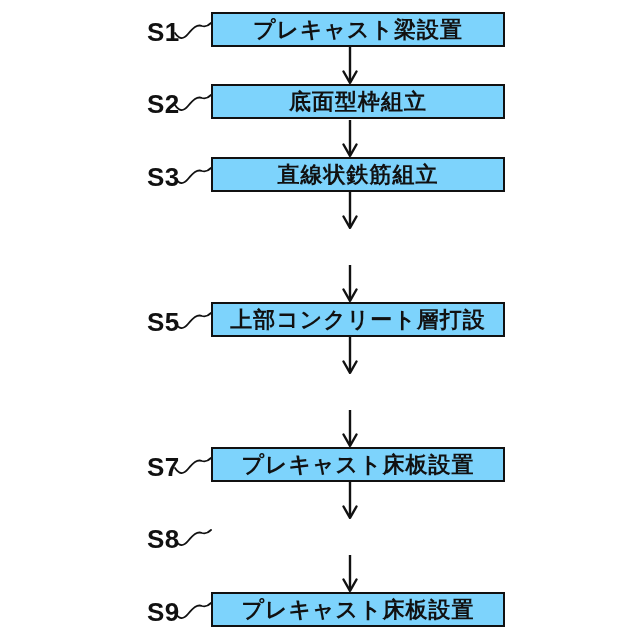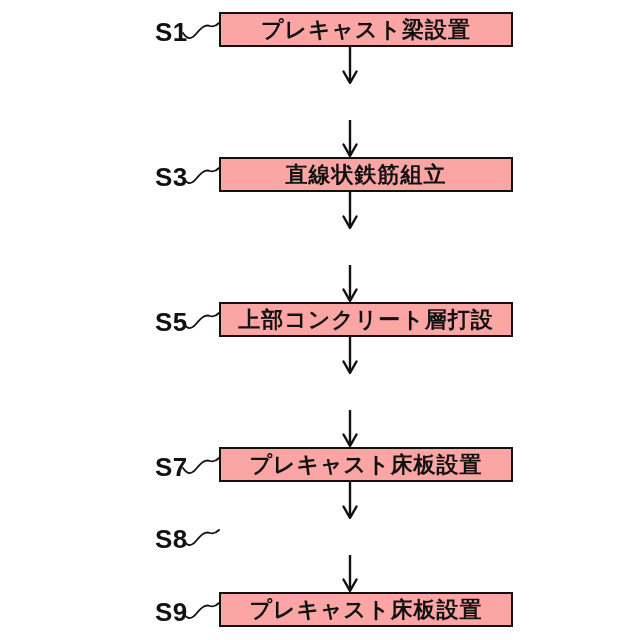--- a/index.html
+++ b/index.html
@@ -15,21 +15,21 @@
   }
   .diagram {
     position: relative;
     width: 640px;
     height: 640px;
     background: #ffffff;
     overflow: hidden;
   }
   .row {
     position: absolute;
-    left: 16px;
+    left: 8px;
     width: 512px;
     height: 35px;
   }
   .step-id {
     position: absolute;
     left: 139px;
     top: 50%;
     transform: translateY(-50%);
     font-size: 26px;
     font-weight: 600;
@@ -46,21 +46,21 @@
     height: 24px;
   }
   .box {
     position: absolute;
     left: 203px;
     top: 0;
     width: 294px;
     height: 35px;
     box-sizing: border-box;
     border: 2.5px solid #111111;
-    background: #fca5a5;
+    background: #7dd3fc;
     display: flex;
     align-items: center;
     justify-content: center;
     font-size: 22px;
     font-weight: 600;
     letter-spacing: 1px;
     white-space: nowrap;
     line-height: 1;
   }
   .arrow {
@@ -75,20 +75,27 @@
 <div class="diagram">
 
   <div class="row" style="top:12px">
     <div class="step-id">S1</div>
     <svg class="squiggle" viewBox="0 0 38 24">
       <path d="M1,15 C5,21 9,22 14,16 C19,10 23,6 28,8 C31,9 34,8 37,5" fill="none" stroke="#111111" stroke-width="1.8" stroke-linecap="round"></path>
     </svg>
     <div class="box">プレキャスト梁設置</div>
   </div>
 
+  <div class="row" style="top:84px">
+    <div class="step-id">S2</div>
+    <svg class="squiggle" viewBox="0 0 38 24">
+      <path d="M1,15 C5,21 9,22 14,16 C19,10 23,6 28,8 C31,9 34,8 37,5" fill="none" stroke="#111111" stroke-width="1.8" stroke-linecap="round"></path>
+    </svg>
+    <div class="box">底面型枠組立</div>
+  </div>
 
   <div class="row" style="top:157px">
     <div class="step-id">S3</div>
     <svg class="squiggle" viewBox="0 0 38 24">
       <path d="M1,15 C5,21 9,22 14,16 C19,10 23,6 28,8 C31,9 34,8 37,5" fill="none" stroke="#111111" stroke-width="1.8" stroke-linecap="round"></path>
     </svg>
     <div class="box">直線状鉄筋組立</div>
   </div>
 
 

